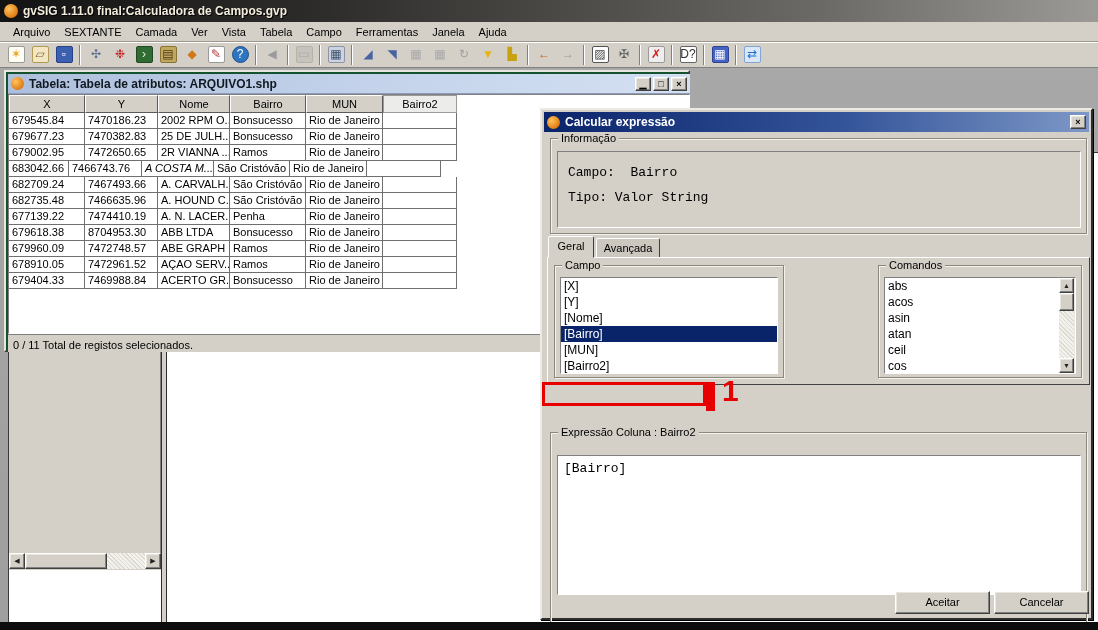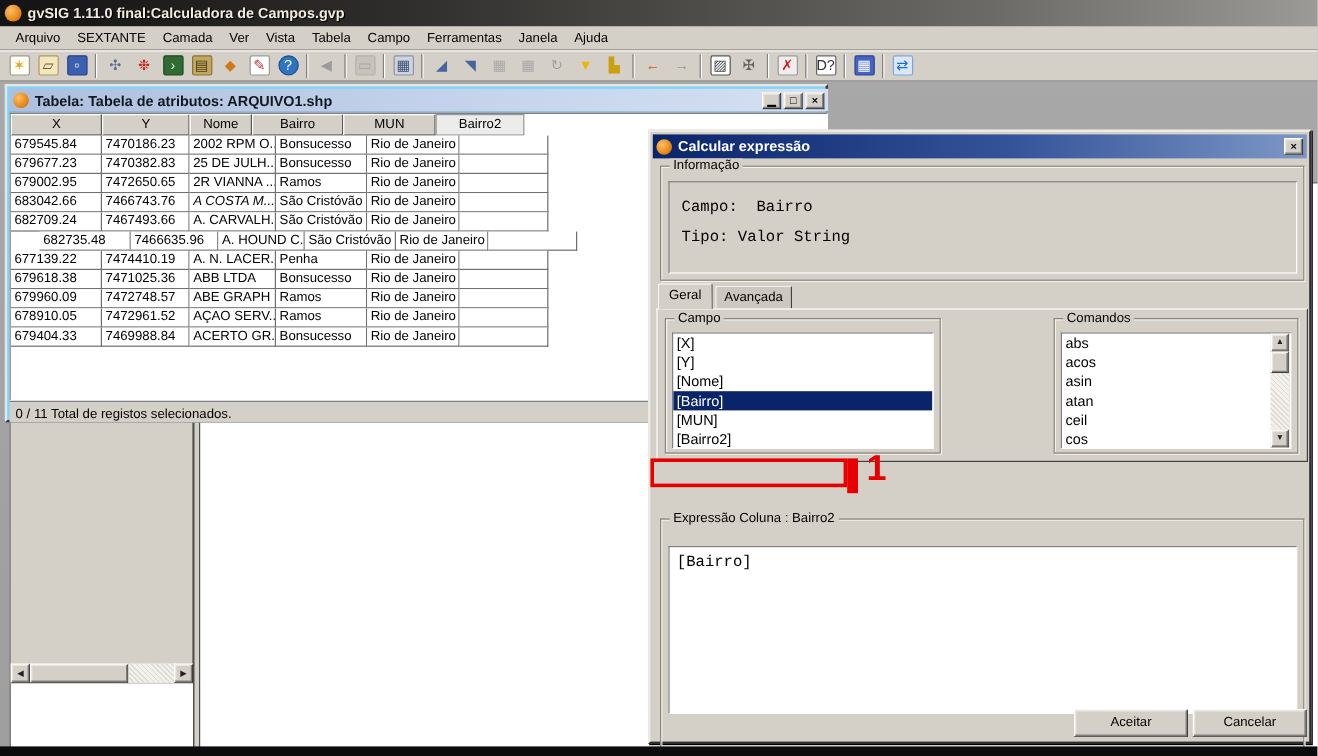--- a/index.html
+++ b/index.html
@@ -1,21 +1,21 @@
 <!DOCTYPE html>
 <html style="--selection: #0a246a; --annotation: #e80000; --chrome: #d4d0c8;"><head>
 <meta charset="utf-8">
 <style>
   * { margin:0; padding:0; box-sizing:border-box; }
   html,body { width:1098px; height:630px; overflow:hidden; }
   body { font-family:"Liberation Sans", sans-serif; font-size:11px; color:#000; background:#a3a3a3; position:relative; }
 
   
   .raised   { background:#d4d0c8; border:1px solid; border-color:#ffffff #404040 #404040 #ffffff; box-shadow: inset -1px -1px 0 #808080, inset 1px 1px 0 #e9e6e0; }
-  .raised2  { background:#7dd3fc; border:2px solid; border-color:#e8e5df #3c3c3c #3c3c3c #e8e5df; }
+  .raised2  { background:#14532d; border:2px solid; border-color:#e8e5df #3c3c3c #3c3c3c #e8e5df; }
   .groupbox { position:absolute; border:1px solid #8a877d; box-shadow: inset 1px 1px 0 #f4f2ec, 1px 1px 0 #f4f2ec; }
   .grouplabel { position:absolute; top:-7px; left:7px; background:#d4d0c8; padding:0 3px; font-size:11px; line-height:12px; }
 
   
   #titlebar { position:absolute; left:0; top:0; width:1098px; height:22px;
     background:linear-gradient(90deg,#131313 0%,#2e2d2b 30%,#6c6a66 75%,#9c9a96 100%);
     display:flex; align-items:center; padding-left:4px; }
   #titlebar .ttext { color:#f3ecdc; font-weight:bold; font-size:12px; margin-left:5px; text-shadow:1px 1px 0 #000; }
   .gvicon { width:14px; height:14px; border-radius:50%; background:radial-gradient(circle at 35% 35%, #ffc25e, #e07d12 70%, #9a4d05); flex:0 0 auto; }
 
@@ -240,21 +240,21 @@
     <span class="gvicon" style="width:13px;height:13px;"></span>
     <span class="ttext">Tabela: Tabela de atributos: ARQUIVO1.shp</span>
     <span class="capbtn raised">▁</span>
     <span class="capbtn raised">□</span>
     <span class="capbtn raised">×</span>
   </div>
   <div id="tablearea">
     <div id="theader">
         <div class="hcell" style="width: 76px;">X</div>
         <div class="hcell" style="width: 73px;">Y</div>
-        <div class="hcell" style="width: 52px;">Nome</div>
+        <div class="hcell" style="width: 72px;">Nome</div>
         <div class="hcell" style="width: 76px;">Bairro</div>
         <div class="hcell" style="width: 77px;">MUN</div>
         <div class="hcell active" style="width: 74px;">Bairro2</div>
       </div>
     <div id="tbody">
         <div class="trow">
           <div class="tcell" style="width: 76px;">679545.84</div>
           <div class="tcell" style="width: 73px;">7470186.23</div>
           <div class="tcell" style="width: 72px;">2002 RPM O...</div>
           <div class="tcell" style="width: 76px;">Bonsucesso</div>
@@ -271,54 +271,54 @@
         </div>
         <div class="trow">
           <div class="tcell" style="width: 76px;">679002.95</div>
           <div class="tcell" style="width: 73px;">7472650.65</div>
           <div class="tcell" style="width: 72px;">2R VIANNA ...</div>
           <div class="tcell" style="width: 76px;">Ramos</div>
           <div class="tcell" style="width: 77px;">Rio de Janeiro</div>
           <div class="tcell" style="width: 74px;"></div>
         </div>
         <div class="trow">
-          <div class="tcell" style="width: 76px;">683042.66</div>
+          <div class="tcell" style="width: 60px;">683042.66</div>
           <div class="tcell" style="width: 73px;">7466743.76</div>
           <div class="tcell" style="width: 72px; font-style: italic;">A COSTA M...</div>
           <div class="tcell" style="width: 76px;">São Cristóvão</div>
           <div class="tcell" style="width: 77px;">Rio de Janeiro</div>
           <div class="tcell" style="width: 74px;"></div>
         </div>
         <div class="trow">
           <div class="tcell" style="width: 76px;">682709.24</div>
           <div class="tcell" style="width: 73px;">7467493.66</div>
           <div class="tcell" style="width: 72px;">A. CARVALH...</div>
           <div class="tcell" style="width: 76px;">São Cristóvão</div>
           <div class="tcell" style="width: 77px;">Rio de Janeiro</div>
           <div class="tcell" style="width: 74px;"></div>
         </div>
         <div class="trow">
-          <div class="tcell" style="width: 76px; margin-left: 24px;">682735.48</div>
+          <div class="tcell" style="width: 76px;">682735.48</div>
           <div class="tcell" style="width: 73px;">7466635.96</div>
           <div class="tcell" style="width: 72px;">A. HOUND C...</div>
           <div class="tcell" style="width: 76px;">São Cristóvão</div>
           <div class="tcell" style="width: 77px;">Rio de Janeiro</div>
           <div class="tcell" style="width: 74px;"></div>
         </div>
         <div class="trow">
           <div class="tcell" style="width: 76px;">677139.22</div>
           <div class="tcell" style="width: 73px;">7474410.19</div>
           <div class="tcell" style="width: 72px;">A. N. LACER...</div>
           <div class="tcell" style="width: 76px;">Penha</div>
           <div class="tcell" style="width: 77px;">Rio de Janeiro</div>
           <div class="tcell" style="width: 74px;"></div>
         </div>
         <div class="trow">
           <div class="tcell" style="width: 76px;">679618.38</div>
-          <div class="tcell" style="width: 73px;">7471025.36</div>
+          <div class="tcell" style="width: 73px;">8704953.30</div>
           <div class="tcell" style="width: 72px;">ABB LTDA</div>
           <div class="tcell" style="width: 76px;">Bonsucesso</div>
           <div class="tcell" style="width: 77px;">Rio de Janeiro</div>
           <div class="tcell" style="width: 74px;"></div>
         </div>
         <div class="trow">
           <div class="tcell" style="width: 76px;">679960.09</div>
           <div class="tcell" style="width: 73px;">7472748.57</div>
           <div class="tcell" style="width: 72px;">ABE GRAPH ...</div>
           <div class="tcell" style="width: 76px;">Ramos</div>

